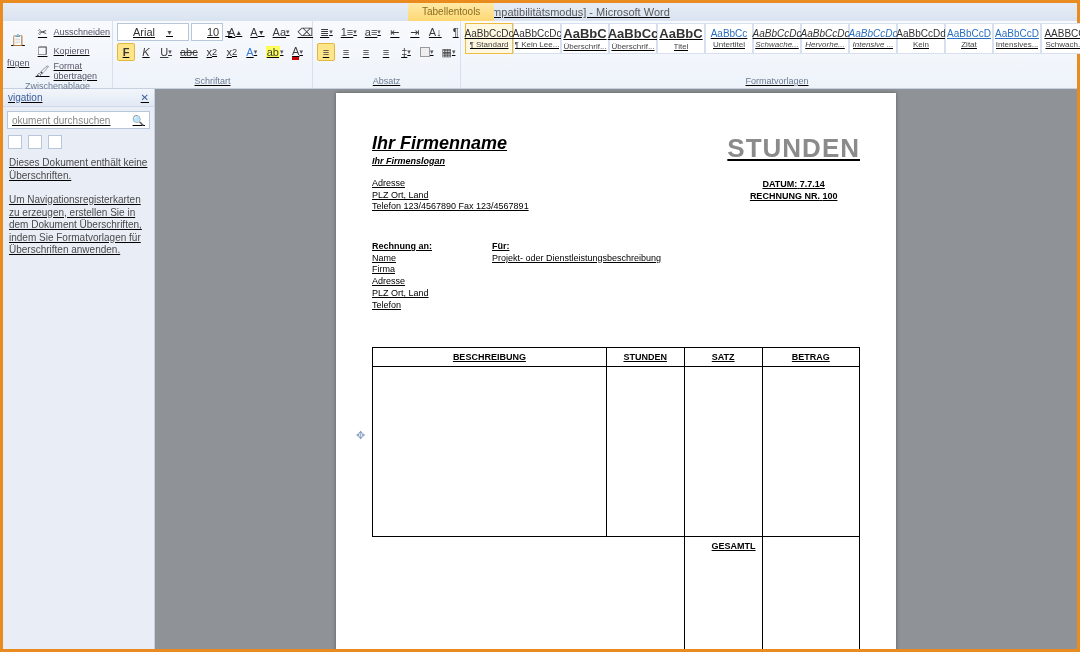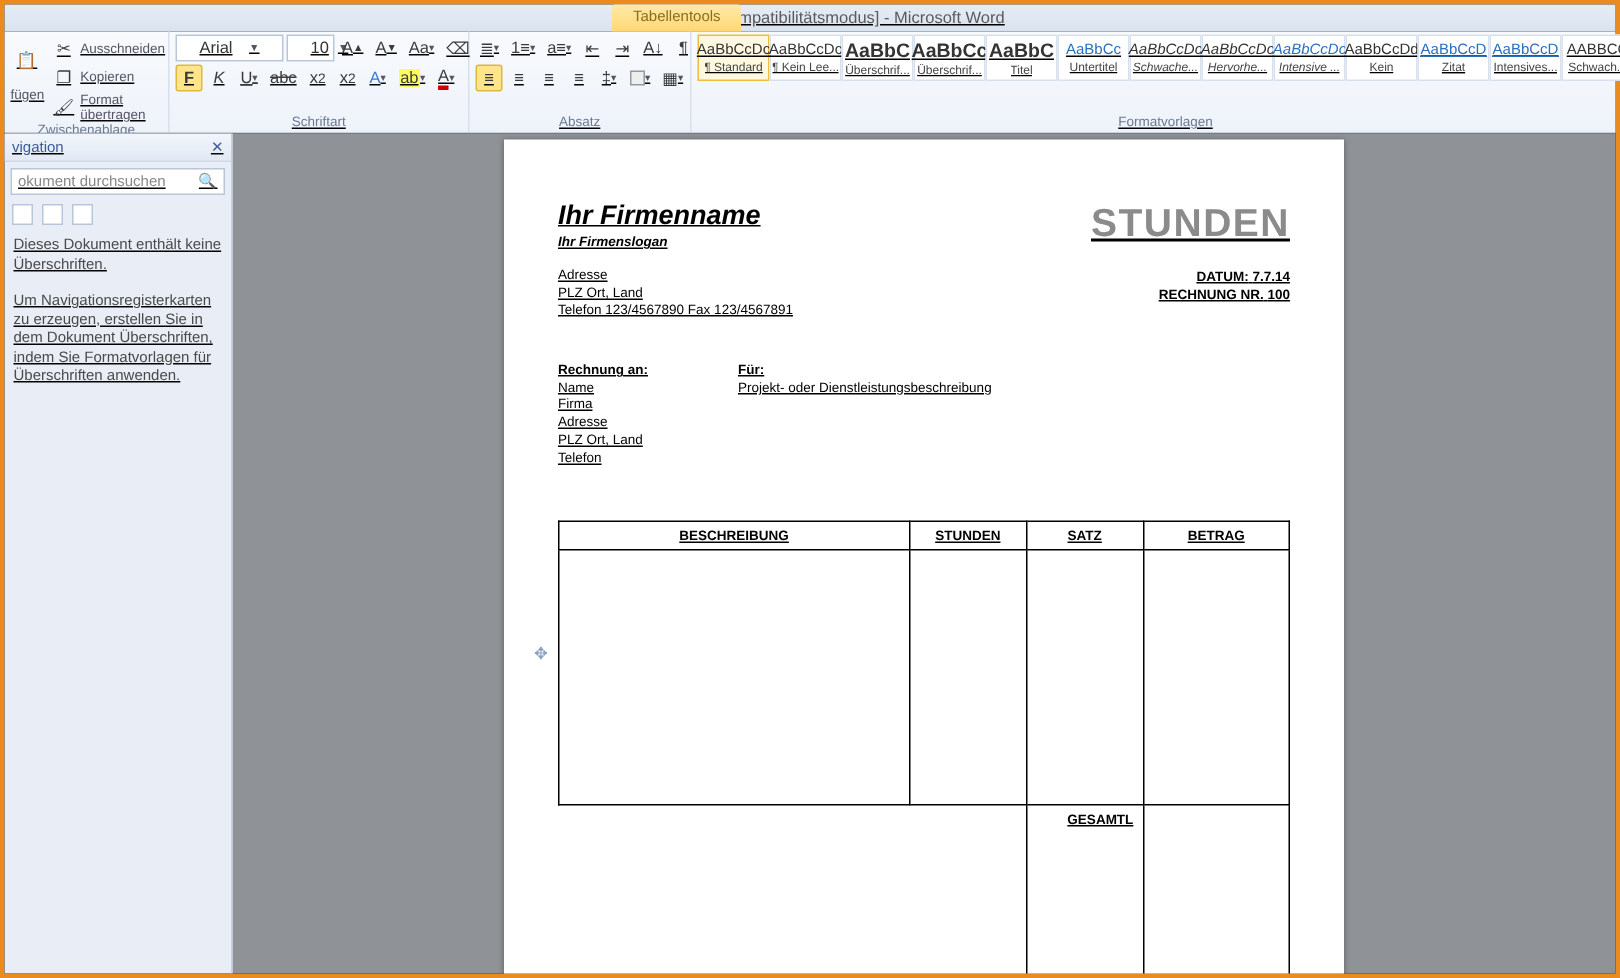--- a/index.html
+++ b/index.html
@@ -193,21 +193,21 @@
   font-size:10px;
   position:relative;
 }
 .page .top { display:flex; justify-content:space-between; align-items:flex-start;}
 .page h1.company { font-size:18px; font-weight:bold; font-style:italic;}
 .page .slogan { font-size:9px; font-style:italic; font-weight:bold; margin-top:2px;}
 .page .addr { margin-top:12px; font-size:9px; line-height:1.3;}
 .page .invoice-title {
   font-size:26px; font-weight:bold; color:#8b8b8b; letter-spacing:1px;
 }
-.page .meta { margin-top:14px; font-size:9px; font-weight:bold; line-height:1.35;}
+.page .meta { margin-top:14px; font-size:9px; font-weight:bold; line-height:1.35;text-align:center;}
 .page .billship { margin-top:28px; display:flex; gap:60px; font-size:9px;}
 .page .billship .col{ line-height:1.3;}
 .page .billship .h{font-weight:bold;}
 .page table.inv {
   width: 100%;
   border-collapse: collapse;
   margin-top: 36px;
   font-size:9px;
 }
 .page table.inv th, .page table.inv td {

